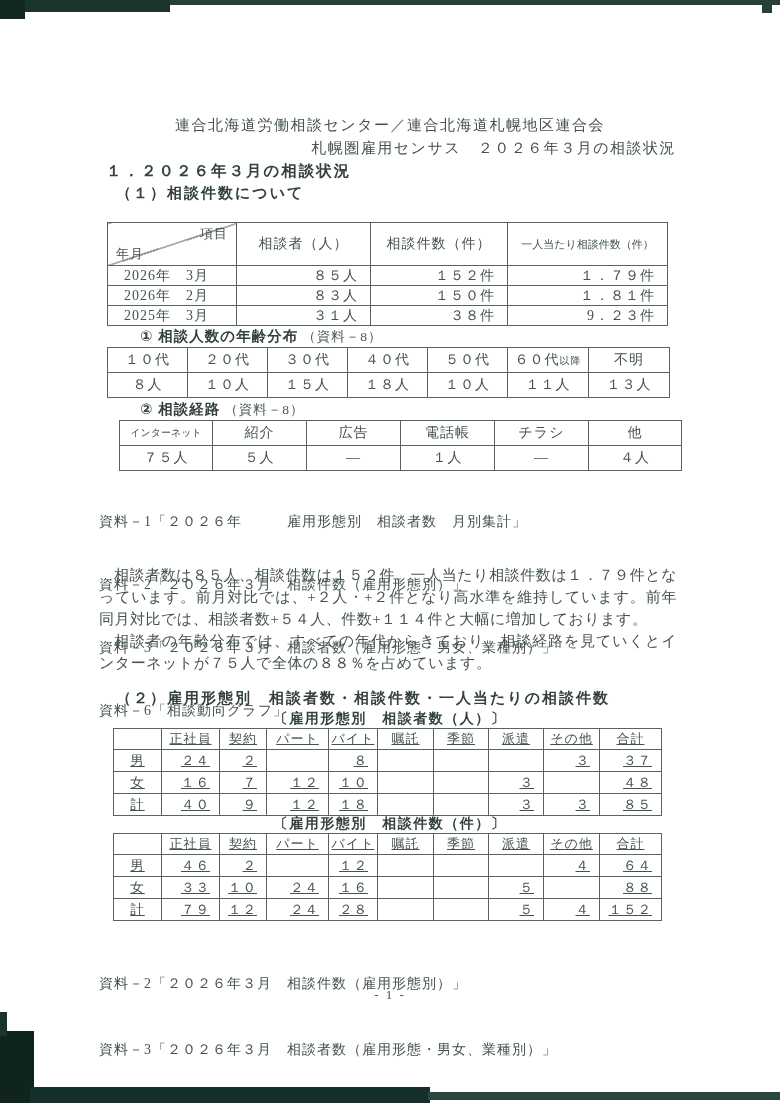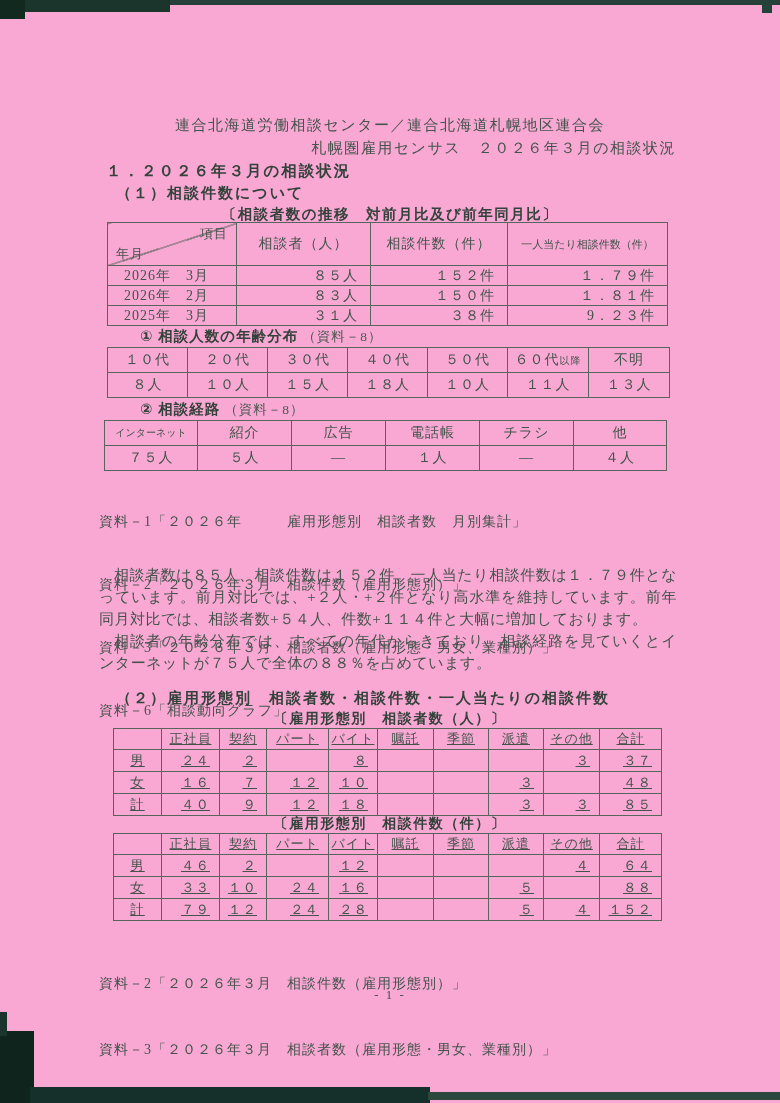--- a/index.html
+++ b/index.html
@@ -1,18 +1,18 @@
 <!DOCTYPE html>
 <html lang="ja"><head>
 <meta charset="utf-8">
 <style>
   html,body{margin:0;padding:0;background:#e8e8e4;}
   .page{
     position:relative;width:780px;height:1103px;margin:0 auto;
-    background:#f9a8d4;overflow:hidden;
+    background:#ffffff;overflow:hidden;
     color:#44534b;
     font-family:"Liberation Serif","DejaVu Serif",serif;
   }
   .content{position:absolute;left:104px;top:0;width:572px;height:1103px;}
   .abs{position:absolute;}
 
   
   .serif{font-family:"Liberation Serif","DejaVu Serif",serif;letter-spacing:1px;}
   .gothic{font-family:"Liberation Sans","DejaVu Sans",sans-serif;font-weight:bold;color:#33423a;}
   .title-line{width:100%;text-align:center;font-size:15px;letter-spacing:1.5px;}
@@ -72,21 +72,20 @@
   <div class="art" style="left:0;top:1012px;width:7px;height:24px;background:#1b352c;"></div>
   <div class="art" style="left:30px;top:1087px;width:400px;height:16px;background:#15302a;"></div>
   <div class="art" style="left:428px;top:1092px;width:352px;height:8px;background:#2c473e;"></div>
 
   <div class="content">
 
     <div class="abs serif title-line" style="top:116px;">連合北海道労働相談センター／連合北海道札幌地区連合会</div>
     <div class="abs serif title-line" style="top:139px;text-align:right;">札幌圏雇用センサス　２０２６年３月の相談状況</div>
     <div class="abs gothic h-main" style="top:161px;left:2px;">１．２０２６年３月の相談状況</div>
     <div class="abs gothic h-main" style="top:184px;left:12px;font-size:15px;">（１）相談件数について</div>
-    <div class="abs gothic caption" style="top:205px;">〔相談者数の推移　対前月比及び前年同月比〕</div>
 
     <table class="t1 abs" style="top:222px;left:3px;">
       <colgroup>
           <col style="width:129px">
           <col style="width:134px">
           <col style="width:137px">
           <col style="width:160px">
         </colgroup>
       <tbody>
           <tr class="hdr">
@@ -152,21 +151,21 @@
         <td>１１人</td>
         <td>１３人</td>
       </tr>
     </tbody>
       </table>
 
     <div class="abs" style="top:400px;left:36px;">
       <span class="gothic" style="font-size:14.5px;letter-spacing:1px;">② 相談経路</span>
       <span class="h-note">（資料－8）</span>
     </div>
-    <table class="t3 abs" style="top:420px;left:0;">
+    <table class="t3 abs" style="top:420px;left:15px;">
       <colgroup>
           <col style="width:93px">
           <col style="width:94px">
           <col style="width:94px">
           <col style="width:94px">
           <col style="width:94px">
           <col style="width:93px">
         </colgroup>
       <tbody>
           <tr>

